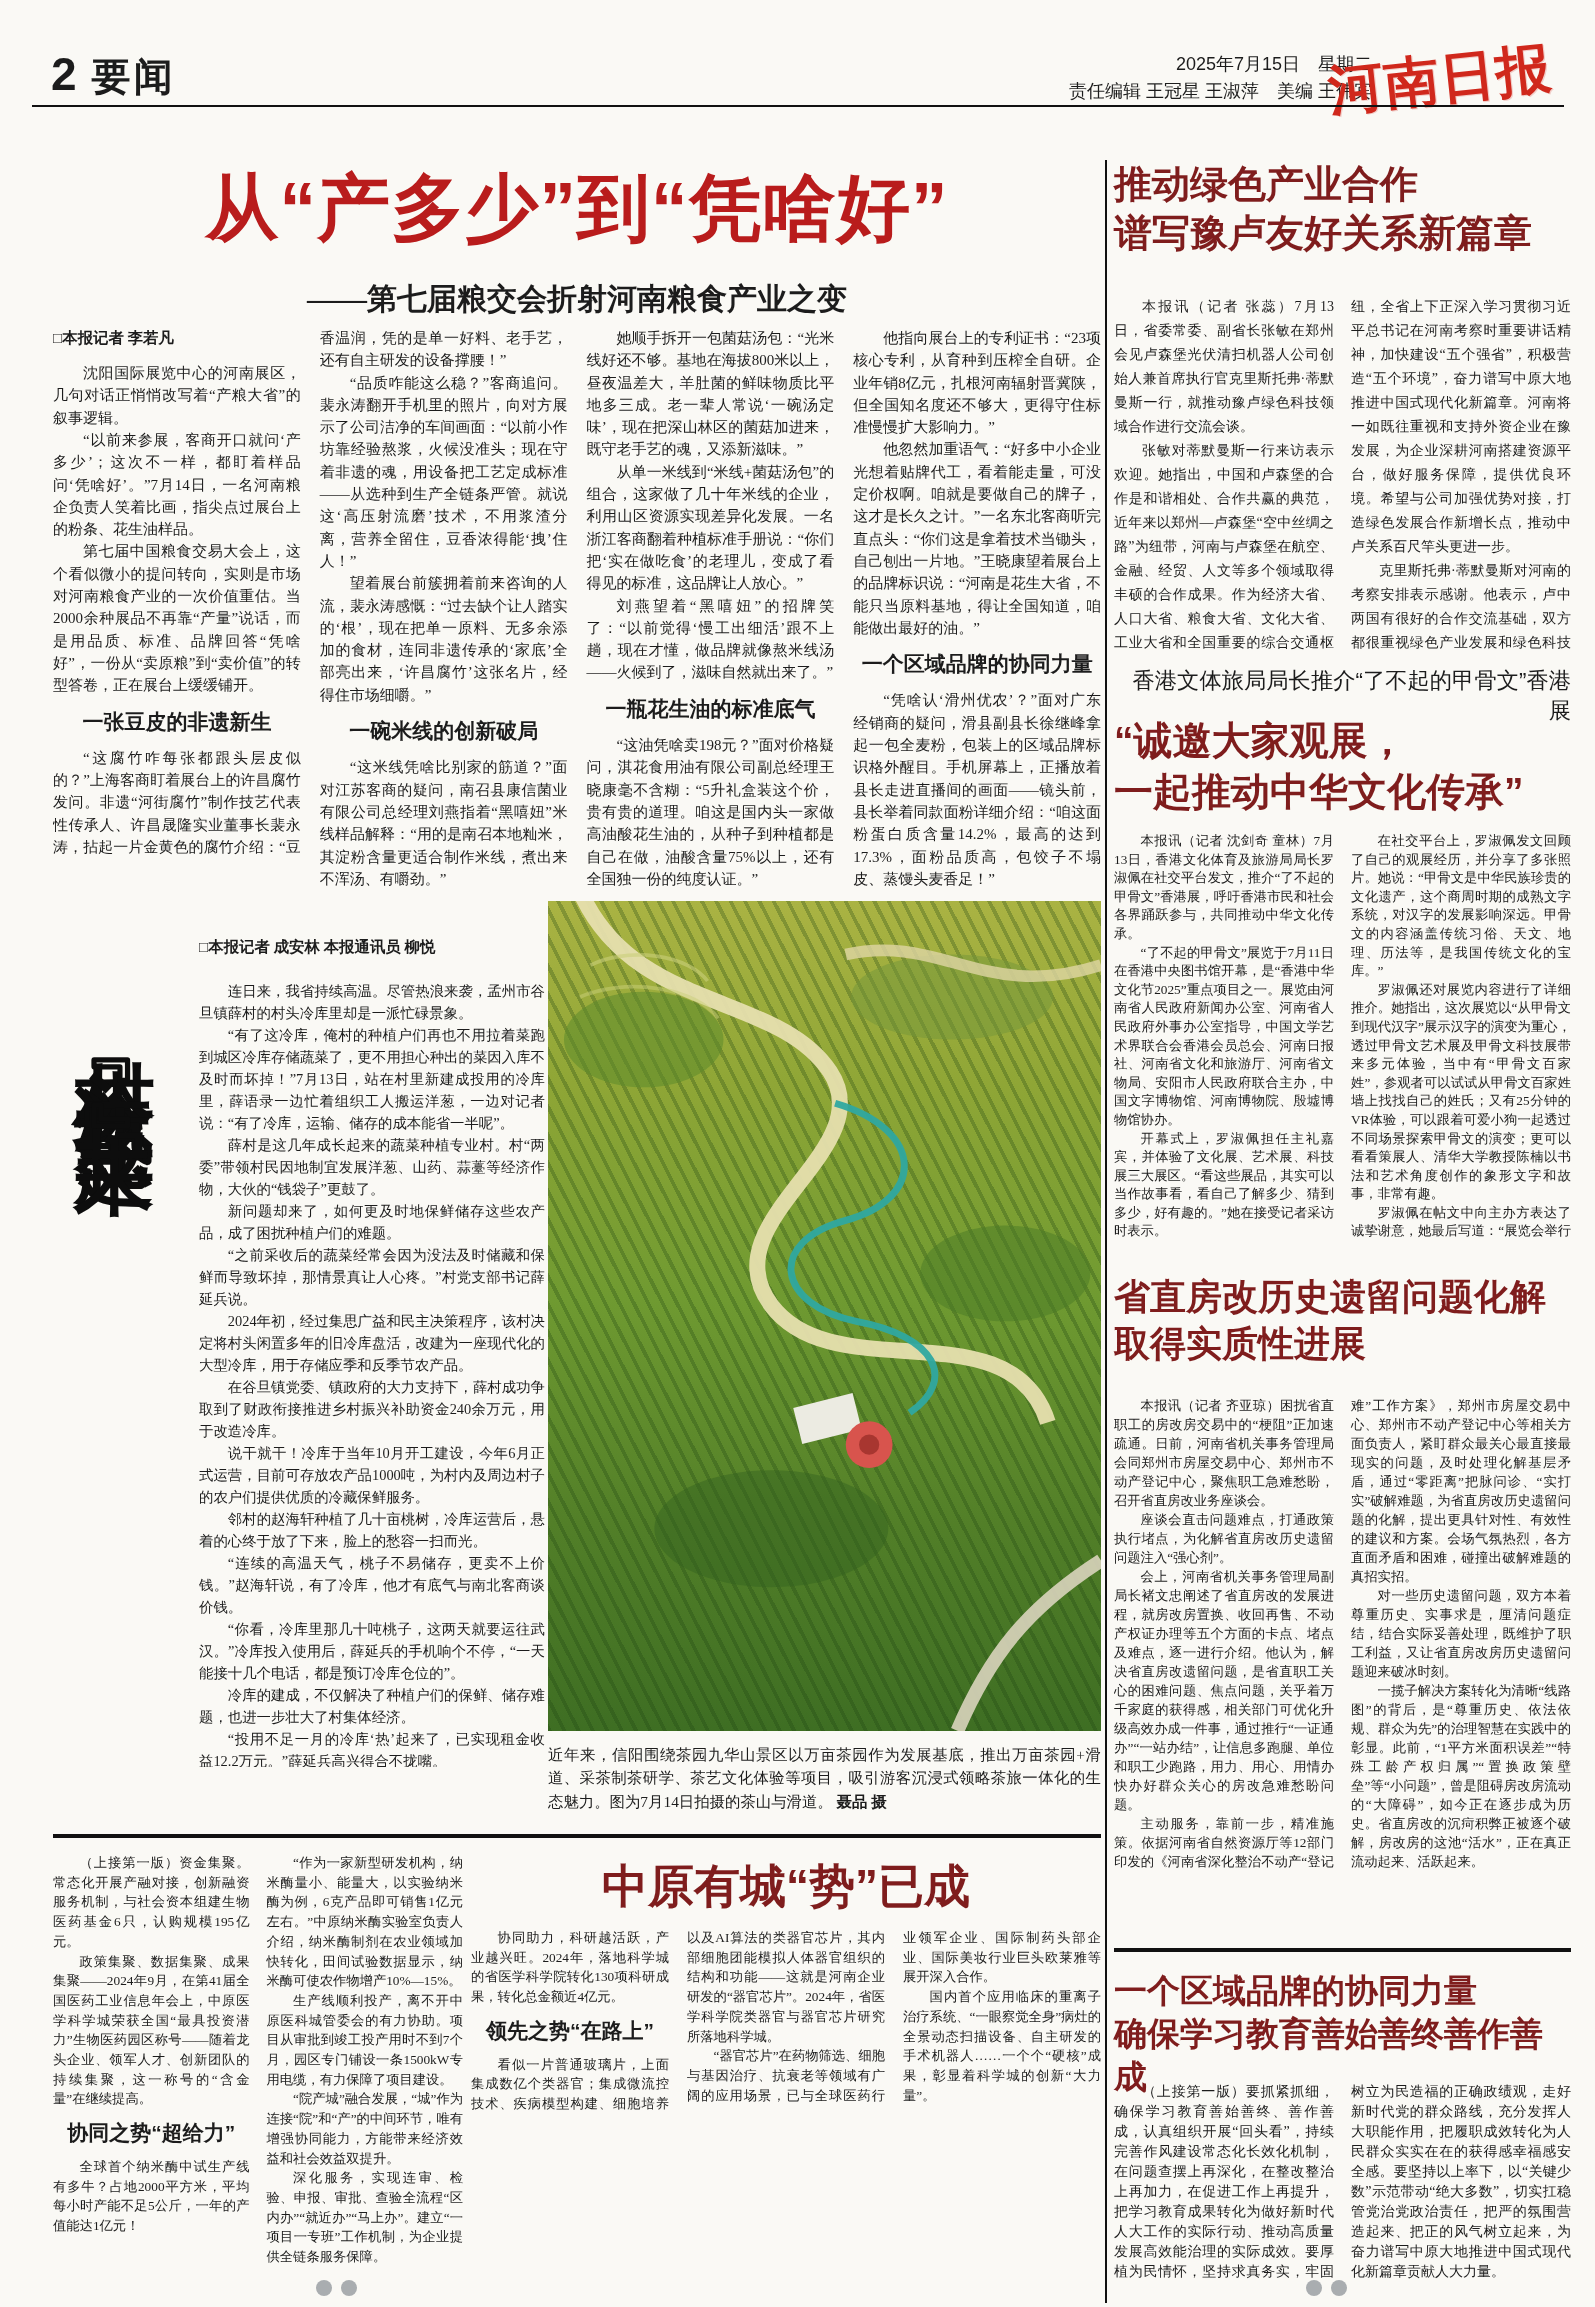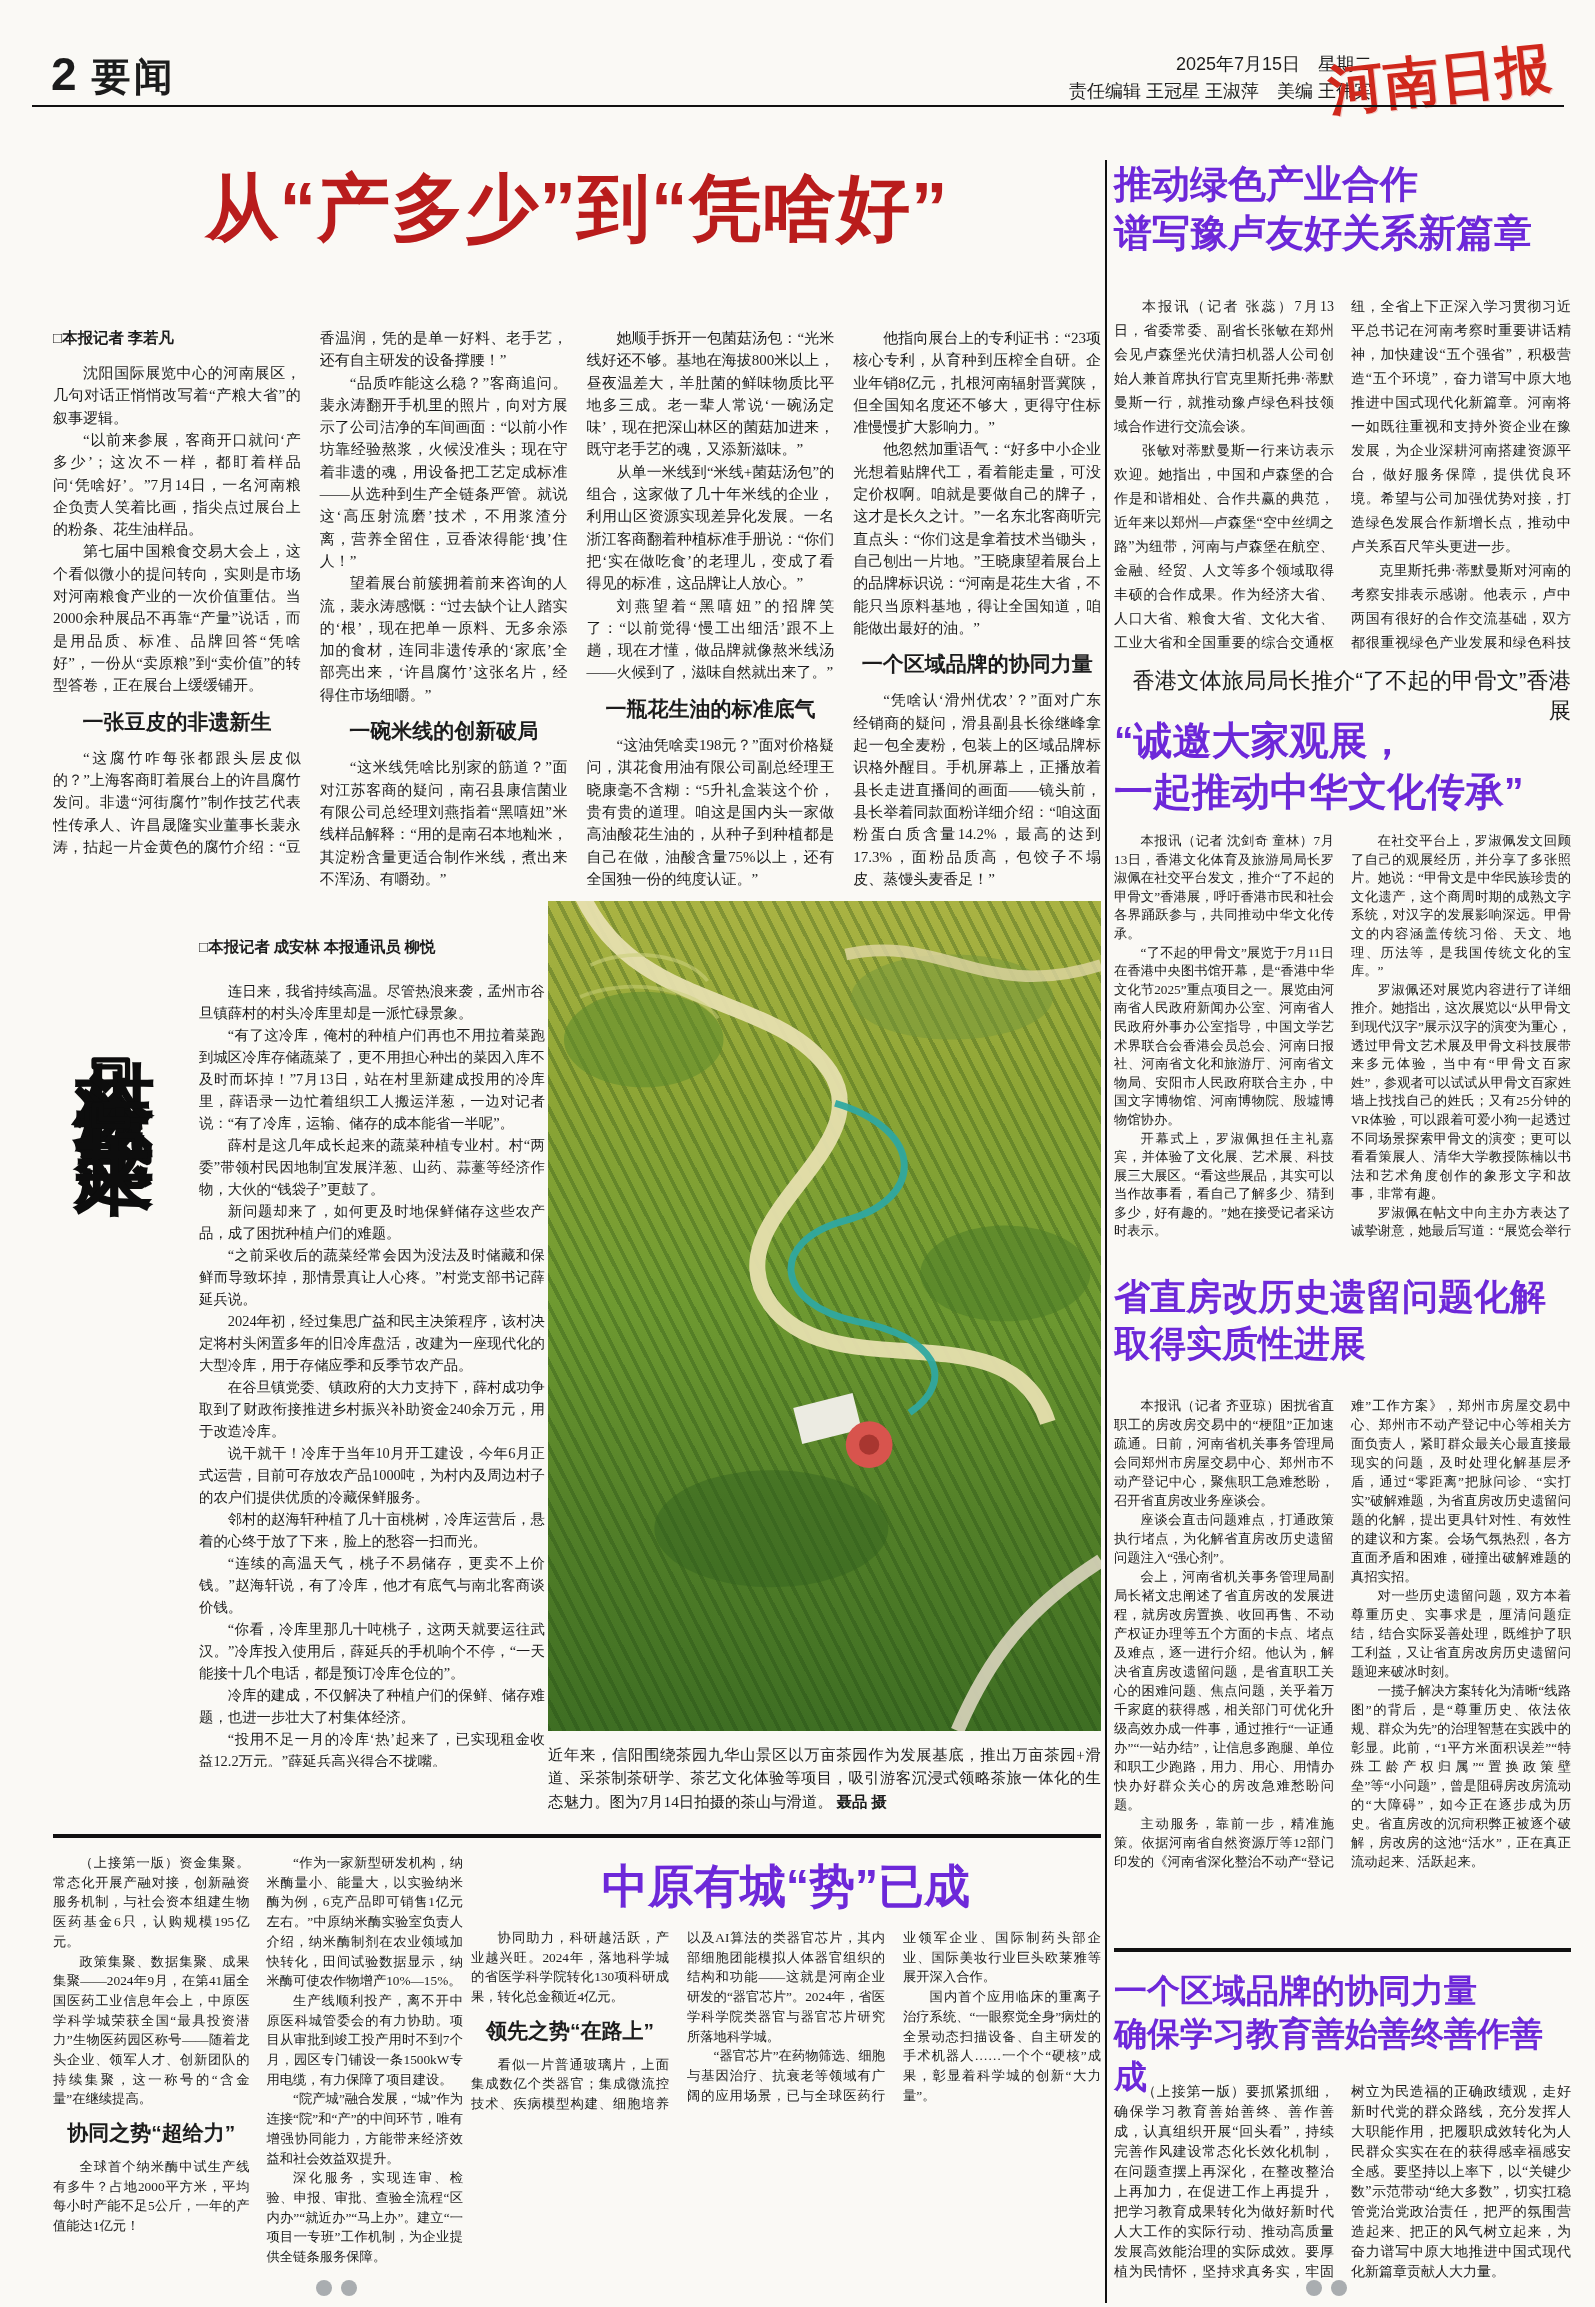--- a/index.html
+++ b/index.html
@@ -22,21 +22,21 @@
   .cols2{column-count:2;column-gap:17px;text-align:justify;overflow:hidden;}
   .para{margin:0;text-indent:2em;}
   .subhead{font-family:"Liberation Sans","DejaVu Sans",sans-serif;font-weight:bold;font-size:21px;
            text-align:center;margin:14px 0;text-indent:0;column-span:none;}
   .byline{margin:0 0 12.8px 0;font-weight:bold;font-size:15.4px;text-indent:0;}
   
   .vtitle{writing-mode:vertical-rl;text-orientation:upright;font-family:"Liberation Sans","DejaVu Sans",sans-serif;
           font-weight:900;font-size:81px;line-height:1.0;letter-spacing:9.6px;color:#0d0d0d;}
   .feature-body{font-size:14.4px;line-height:22px;text-align:justify;overflow:hidden;}
   
-  .sb-title{font-family:"Liberation Sans","DejaVu Sans",sans-serif;font-weight:900;line-height:1.3;color:#6d28d9;}
+  .sb-title{font-family:"Liberation Sans","DejaVu Sans",sans-serif;font-weight:900;line-height:1.3;color:#7f1d1d;}
   .kicker{font-family:"Liberation Sans","DejaVu Sans",sans-serif;font-size:22.3px;text-align:center;}
   
   .photo{background:linear-gradient(180deg,#aab343 0%,#8fa636 22%,#6f9a31 48%,#527f28 75%,#3e6e23 100%);
          position:relative;overflow:hidden;}
   .photo .rows{position:absolute;inset:0;background:repeating-linear-gradient(63deg,rgba(28,66,16,.28) 0 3.7px,rgba(0,0,0,0) 3.7px 12.8px);}
   .caption{font-size:15.4px;line-height:23.4px;text-align:justify;}
   .credit{font-weight:bold;}
   .dot{width:16px;height:16px;border-radius:50%;background:#a9adb0;display:inline-block;margin-right:8.5px;}
 </style>
 </head>
@@ -49,20 +49,21 @@
     <span class="section">要闻</span>
   </div>
   <div class="abs dateline" style="right:223px;top:51px;width:585px;">
     <div>2025年7月15日　星期二</div>
     <div>责任编辑 王冠星 王淑萍　美编 王伟宾</div>
   </div>
   <div class="abs masthead" style="right:43px;top:43px;">河南日报</div>
   <div class="abs rule" style="left:32px;top:105px;width:1532px;height:2.1px;"></div>
 
   <div class="abs lead-title" style="left:53px;top:160px;width:1048px;">从“产多少”到“凭啥好”</div>
+  <div class="abs lead-sub" style="left:53px;top:279px;width:1048px;">——第七届粮交会折射河南粮食产业之变</div>
 
   <div class="abs cols4" style="left:53px;top:327px;width:1048px;height:572px;">
     <p class="byline">□本报记者 李若凡</p>
     <span><p class="para">沈阳国际展览中心的河南展区，几句对话正悄悄改写着“产粮大省”的叙事逻辑。</p><p class="para">“以前来参展，客商开口就问‘产多少’；这次不一样，都盯着样品问‘凭啥好’。”7月14日，一名河南粮企负责人笑着比画，指尖点过展台上的粉条、花生油样品。</p><p class="para">第七届中国粮食交易大会上，这个看似微小的提问转向，实则是市场对河南粮食产业的一次价值重估。当2000余种展品不再靠“产量”说话，而是用品质、标准、品牌回答“凭啥好”，一份从“卖原粮”到“卖价值”的转型答卷，正在展台上缓缓铺开。</p><h3 class="subhead">一张豆皮的非遗新生</h3><p class="para">“这腐竹咋每张都跟头层皮似的？”上海客商盯着展台上的许昌腐竹发问。非遗“河街腐竹”制作技艺代表性传承人、许昌晟隆实业董事长裴永涛，拈起一片金黄色的腐竹介绍：“豆香温润，凭的是单一好料、老手艺，还有自主研发的设备撑腰！”</p><p class="para">“品质咋能这么稳？”客商追问。裴永涛翻开手机里的照片，向对方展示了公司洁净的车间画面：“以前小作坊靠经验熬浆，火候没准头；现在守着非遗的魂，用设备把工艺定成标准——从选种到生产全链条严管。就说这‘高压射流磨’技术，不用浆渣分离，营养全留住，豆香浓得能‘拽’住人！”</p><p class="para">望着展台前簇拥着前来咨询的人流，裴永涛感慨：“过去缺个让人踏实的‘根’，现在把单一原料、无多余添加的食材，连同非遗传承的‘家底’全部亮出来，‘许昌腐竹’这张名片，经得住市场细嚼。”</p><h3 class="subhead">一碗米线的创新破局</h3><p class="para">“这米线凭啥比别家的筋道？”面对江苏客商的疑问，南召县康信菌业有限公司总经理刘燕指着“黑嘻妞”米线样品解释：“用的是南召本地籼米，其淀粉含量更适合制作米线，煮出来不浑汤、有嚼劲。”</p><p class="para">她顺手拆开一包菌菇汤包：“光米线好还不够。基地在海拔800米以上，昼夜温差大，羊肚菌的鲜味物质比平地多三成。老一辈人常说‘一碗汤定味’，现在把深山林区的菌菇加进来，既守老手艺的魂，又添新滋味。”</p><p class="para">从单一米线到“米线+菌菇汤包”的组合，这家做了几十年米线的企业，利用山区资源实现差异化发展。一名浙江客商翻着种植标准手册说：“你们把‘实在做吃食’的老理儿，变成了看得见的标准，这品牌让人放心。”</p><p class="para">刘燕望着“黑嘻妞”的招牌笑了：“以前觉得‘慢工出细活’跟不上趟，现在才懂，做品牌就像熬米线汤——火候到了，滋味自然就出来了。”</p><h3 class="subhead">一瓶花生油的标准底气</h3><p class="para">“这油凭啥卖198元？”面对价格疑问，淇花食用油有限公司副总经理王晓康毫不含糊：“5升礼盒装这个价，贵有贵的道理。咱这是国内头一家做高油酸花生油的，从种子到种植都是自己在做，油酸含量75%以上，还有全国独一份的纯度认证。”</p><p class="para">他指向展台上的专利证书：“23项核心专利，从育种到压榨全自研。企业年销8亿元，扎根河南辐射晋冀陕，但全国知名度还不够大，更得守住标准慢慢扩大影响力。”</p><p class="para">他忽然加重语气：“好多中小企业光想着贴牌代工，看着能走量，可没定价权啊。咱就是要做自己的牌子，这才是长久之计。”一名东北客商听完直点头：“你们这是拿着技术当锄头，自己刨出一片地。”王晓康望着展台上的品牌标识说：“河南是花生大省，不能只当原料基地，得让全国知道，咱能做出最好的油。”</p><h3 class="subhead">一个区域品牌的协同力量</h3><p class="para">“凭啥认‘滑州优农’？”面对广东经销商的疑问，滑县副县长徐继峰拿起一包全麦粉，包装上的区域品牌标识格外醒目。手机屏幕上，正播放着县长走进直播间的画面——镜头前，县长举着同款面粉详细介绍：“咱这面粉蛋白质含量14.2%，最高的达到17.3%，面粉品质高，包饺子不塌皮、蒸馒头麦香足！”</p></span>
   </div>
 
   <div class="abs vtitle" style="left:74px;top:995px;height:755px;">村头冷库『热』起来</div>
   <div class="abs" style="left:199px;top:937px;width:351px;font-weight:bold;font-size:15.4px;">□本报记者 成安林 本报通讯员 柳悦</div>
   <div class="abs feature-body" style="left:199px;top:980px;width:346px;height:787px;">
     <span><p class="para">连日来，我省持续高温。尽管热浪来袭，孟州市谷旦镇薛村的村头冷库里却是一派忙碌景象。</p><p class="para">“有了这冷库，俺村的种植户们再也不用拉着菜跑到城区冷库存储蔬菜了，更不用担心种出的菜因入库不及时而坏掉！”7月13日，站在村里新建成投用的冷库里，薛语录一边忙着组织工人搬运洋葱，一边对记者说：“有了冷库，运输、储存的成本能省一半呢”。</p><p class="para">薛村是这几年成长起来的蔬菜种植专业村。村“两委”带领村民因地制宜发展洋葱、山药、蒜薹等经济作物，大伙的“钱袋子”更鼓了。</p><p class="para">新问题却来了，如何更及时地保鲜储存这些农产品，成了困扰种植户们的难题。</p><p class="para">“之前采收后的蔬菜经常会因为没法及时储藏和保鲜而导致坏掉，那情景真让人心疼。”村党支部书记薛延兵说。</p><p class="para">2024年初，经过集思广益和民主决策程序，该村决定将村头闲置多年的旧冷库盘活，改建为一座现代化的大型冷库，用于存储应季和反季节农产品。</p><p class="para">在谷旦镇党委、镇政府的大力支持下，薛村成功争取到了财政衔接推进乡村振兴补助资金240余万元，用于改造冷库。</p><p class="para">说干就干！冷库于当年10月开工建设，今年6月正式运营，目前可存放农产品1000吨，为村内及周边村子的农户们提供优质的冷藏保鲜服务。</p><p class="para">邻村的赵海轩种植了几十亩桃树，冷库运营后，悬着的心终于放了下来，脸上的愁容一扫而光。</p><p class="para">“连续的高温天气，桃子不易储存，更卖不上价钱。”赵海轩说，有了冷库，他才有底气与南北客商谈价钱。</p><p class="para">“你看，冷库里那几十吨桃子，这两天就要运往武汉。”冷库投入使用后，薛延兵的手机响个不停，“一天能接十几个电话，都是预订冷库仓位的”。</p><p class="para">冷库的建成，不仅解决了种植户们的保鲜、储存难题，也进一步壮大了村集体经济。</p><p class="para">“投用不足一月的冷库‘热’起来了，已实现租金收益12.2万元。”薛延兵高兴得合不拢嘴。</p><p class="para">冷库的“热”，更让镇里看到了发展新机遇。“下一步，镇里将以薛村冷库为样板，在全镇推广‘村头冷库’建设模式，依托冷链物流发展农产品电商，让更多农产品从田间地头直达城市餐桌。”</p></span>

